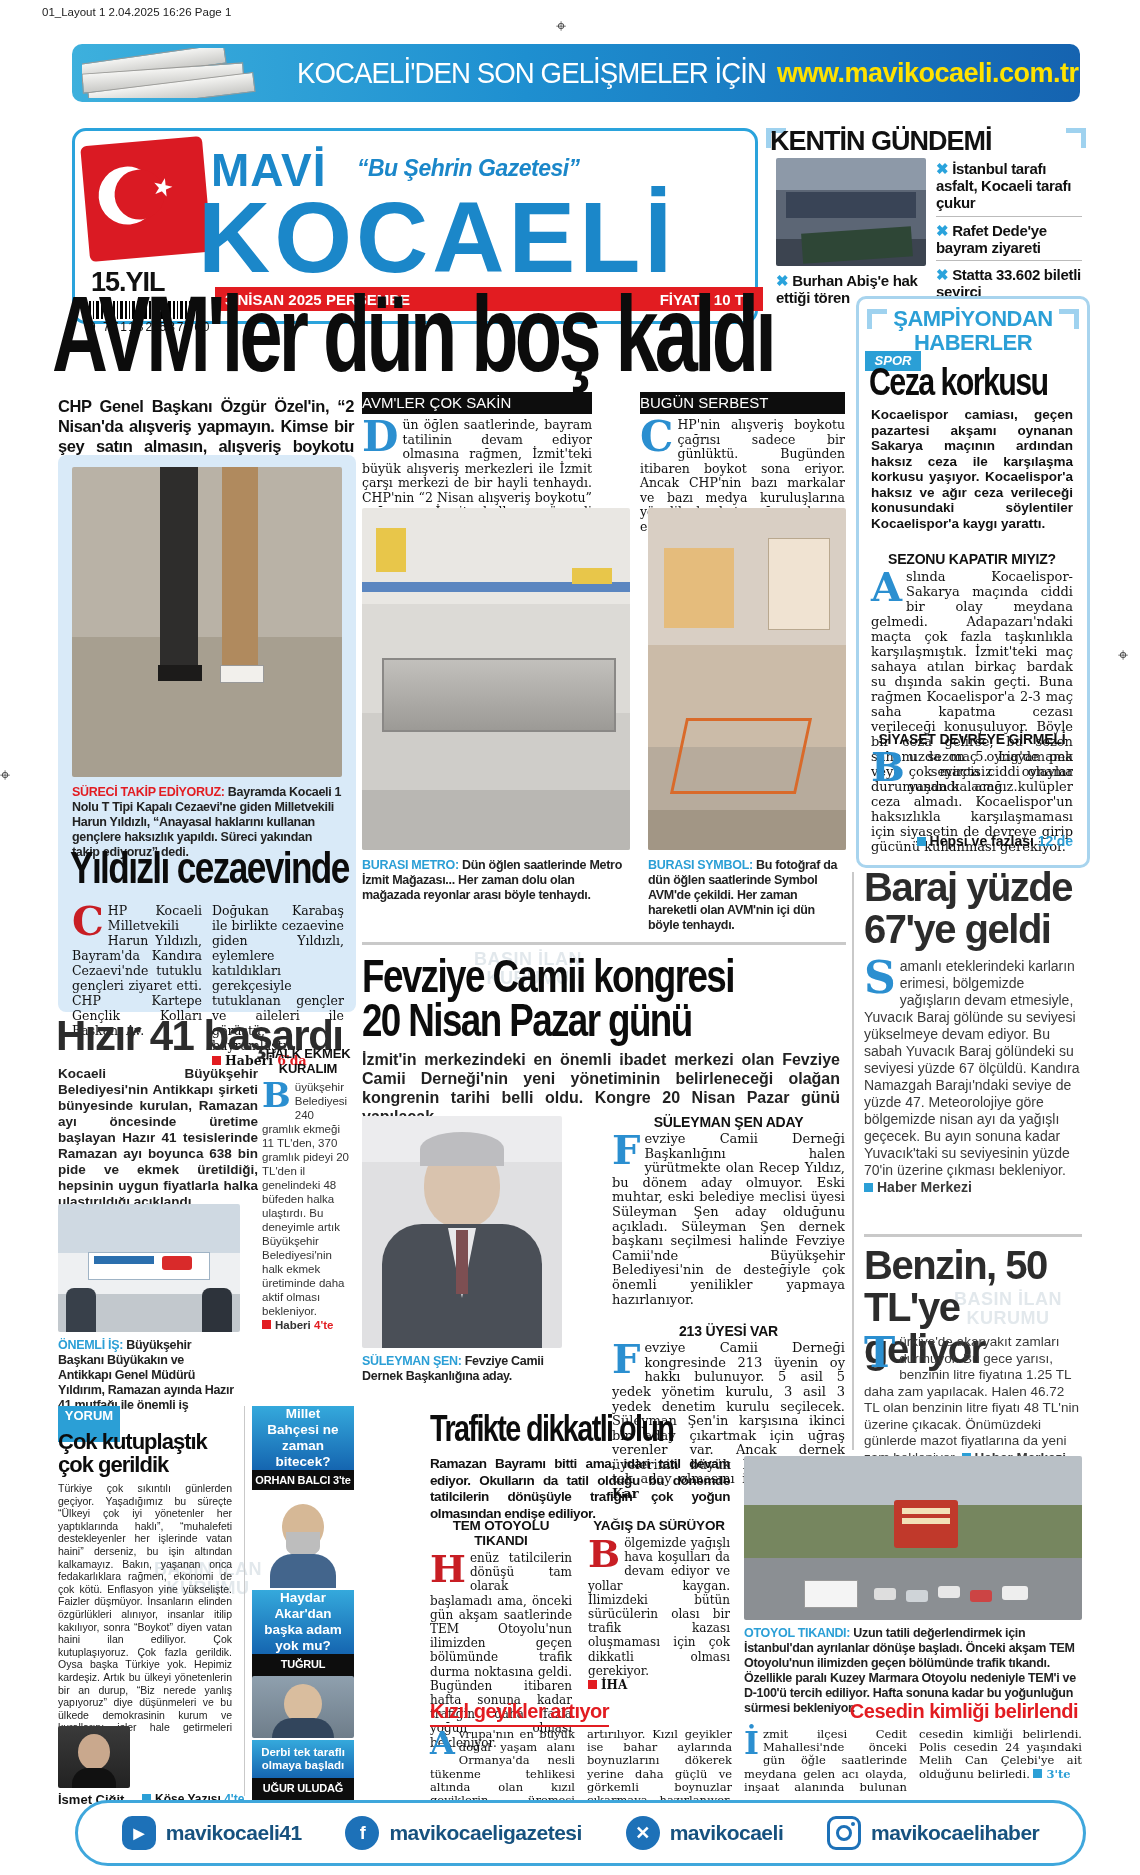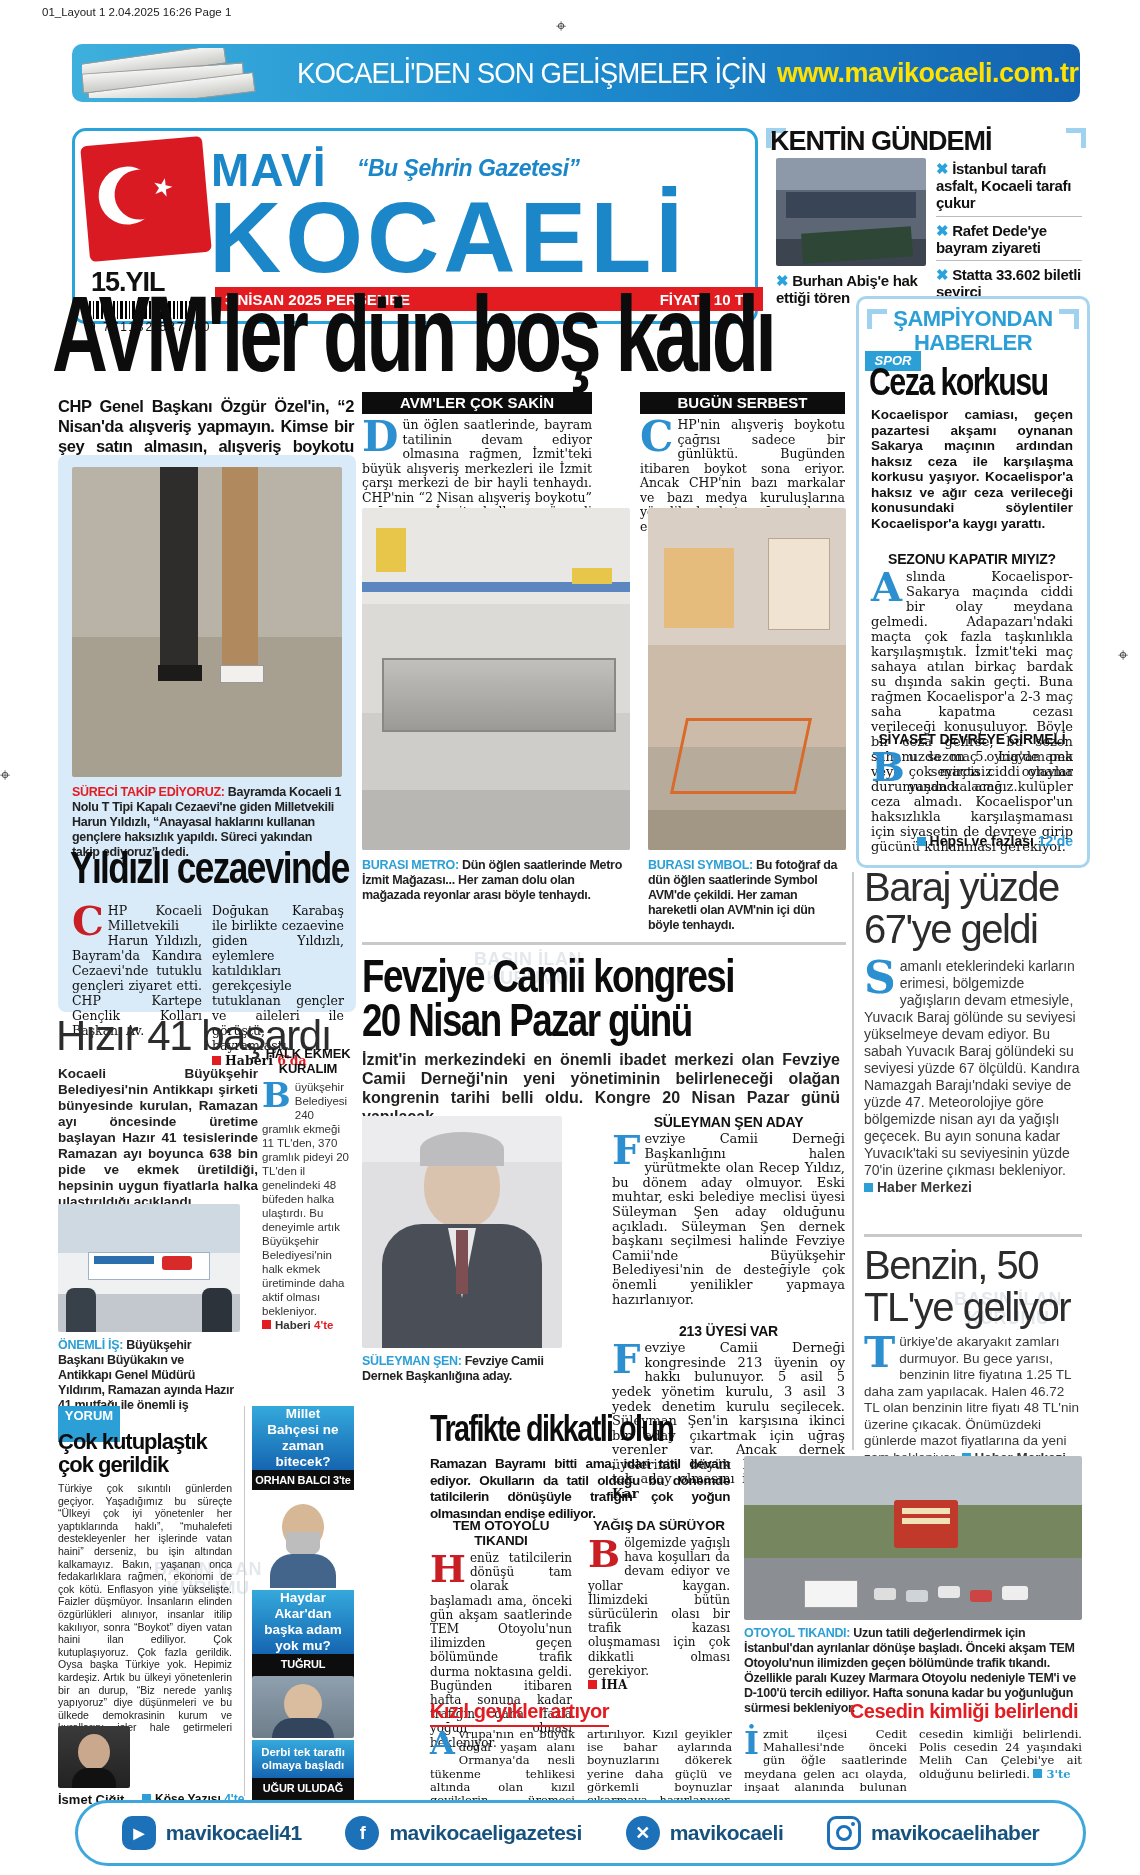--- a/index.html
+++ b/index.html
@@ -43,23 +43,23 @@
   .moreline{font-weight:800;font-size:14px;text-align:right}
   .bluref{color:#2b9fd6;font-weight:800}
   .redref{color:#e21c21;font-weight:800}
   .sq{display:inline-block;width:9px;height:9px;background:#2b9fd6;margin-right:4px}
   .sq.red{background:#e21c21}
   
   .hl-main{font-size:102px;font-weight:800;letter-spacing:-5px;color:#0c0c0c;white-space:nowrap;
            transform:scale(.76,1.06);transform-origin:0 0}
   .cx{transform:scaleX(.8);transform-origin:0 0;width:125%}
   .hl2{font-weight:800;color:#0c0c0c;letter-spacing:-2px}
-  .hl-thin{font-weight:400;color:#2c2c2c;letter-spacing:-1.5px}
+  .hl-thin{font-weight:700;color:#2c2c2c;letter-spacing:-1.5px}
   .deck{font-weight:700;letter-spacing:-.4px}
-  .bh{background:#0d0d0d;color:#fff;font-weight:700;font-size:15px;text-align:center;line-height:22px}
+  .bh{background:#0d0d0d;color:#fff;font-weight:400;font-size:15px;line-height:22px}
   .ch{font-weight:800;text-align:center;font-size:14px;letter-spacing:-.2px}
   .dc{float:left;font-family:"DejaVu Serif",serif;color:#2b8fd0;font-weight:700;line-height:.82;margin:2px 4px 0 0}
   .dc.red{color:#c81e24}
   .body12{font-size:12.5px;line-height:14.5px}
   .body13{font-size:13px;line-height:15px}
   .caplabel{color:#2b9fd6;font-weight:800}
   .redlabel{color:#e21c21;font-weight:800}
   .capt{font-weight:700;font-size:12.5px;line-height:15px;letter-spacing:-.3px;color:#222}
   .kick{color:#2b9fd6;font-weight:800;font-size:22px;line-height:24px;text-align:center;letter-spacing:-.5px}
   .sporlbl{background:#2b9fd6;color:#fff;font-weight:800;font-style:italic;font-size:13px;
@@ -123,21 +123,21 @@
     <div class="abs flag" style="left:10px;top:10px;width:122px;height:116px">
       <div class="cres1"></div>
         <div class="cres2"></div>
         <div class="fstar">★</div>
     </div>
     <div class="abs yil" style="left:16px;top:136px">15.YIL</div>
     <div class="abs bcode" style="left:14px;top:170px;width:104px;height:18px"></div>
     <div class="abs bnum" style="left:14px;top:189px">9 771182 587160</div>
     <div class="abs mavi" style="left:136px;top:12px">MAVİ</div>
     <div class="abs slogan" style="left:282px;top:24px">“Bu Şehrin Gazetesi”</div>
-    <div class="abs koca" style="left:134px;top:62px">KOCAELİ</div>
+    <div class="abs koca" style="left:123px;top:62px">KOCAELİ</div>
     <div class="abs redbar" style="left:140px;top:156px;width:528px;height:24px">
       <span>3 NİSAN 2025 PERŞEMBE</span>
       <span>FİYATI: 10 TL</span>
     </div>
   </div>
 
   <div class="abs" style="left:770px;top:126px;width:312px;height:192px">
     <div class="cnr tl" style="left:-4px;top:2px"></div>
     <div class="cnr tr" style="right:-4px;top:2px"></div>
     <div class="abs ktitle" style="left:0;top:0;width:100%">KENTİN GÜNDEMİ</div>

